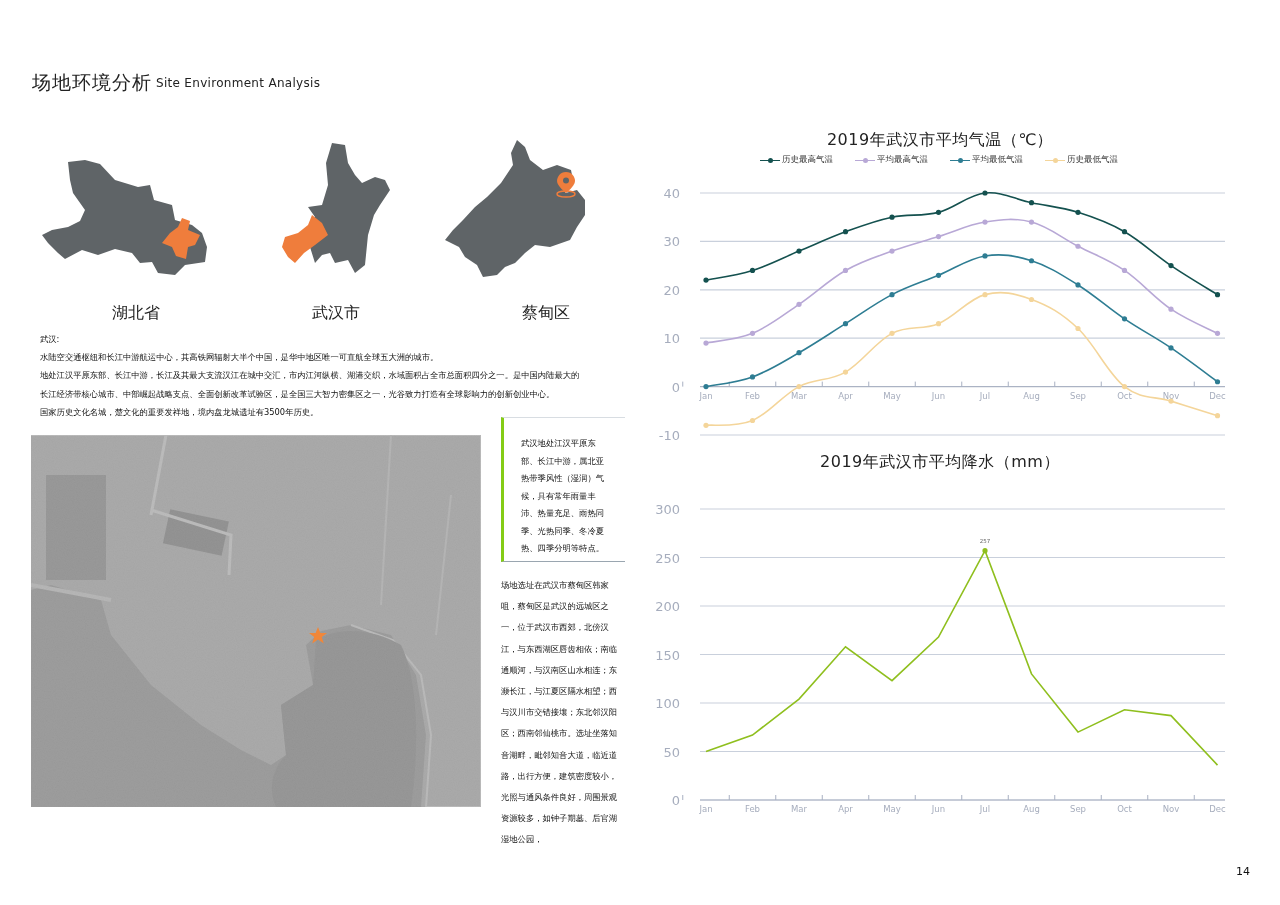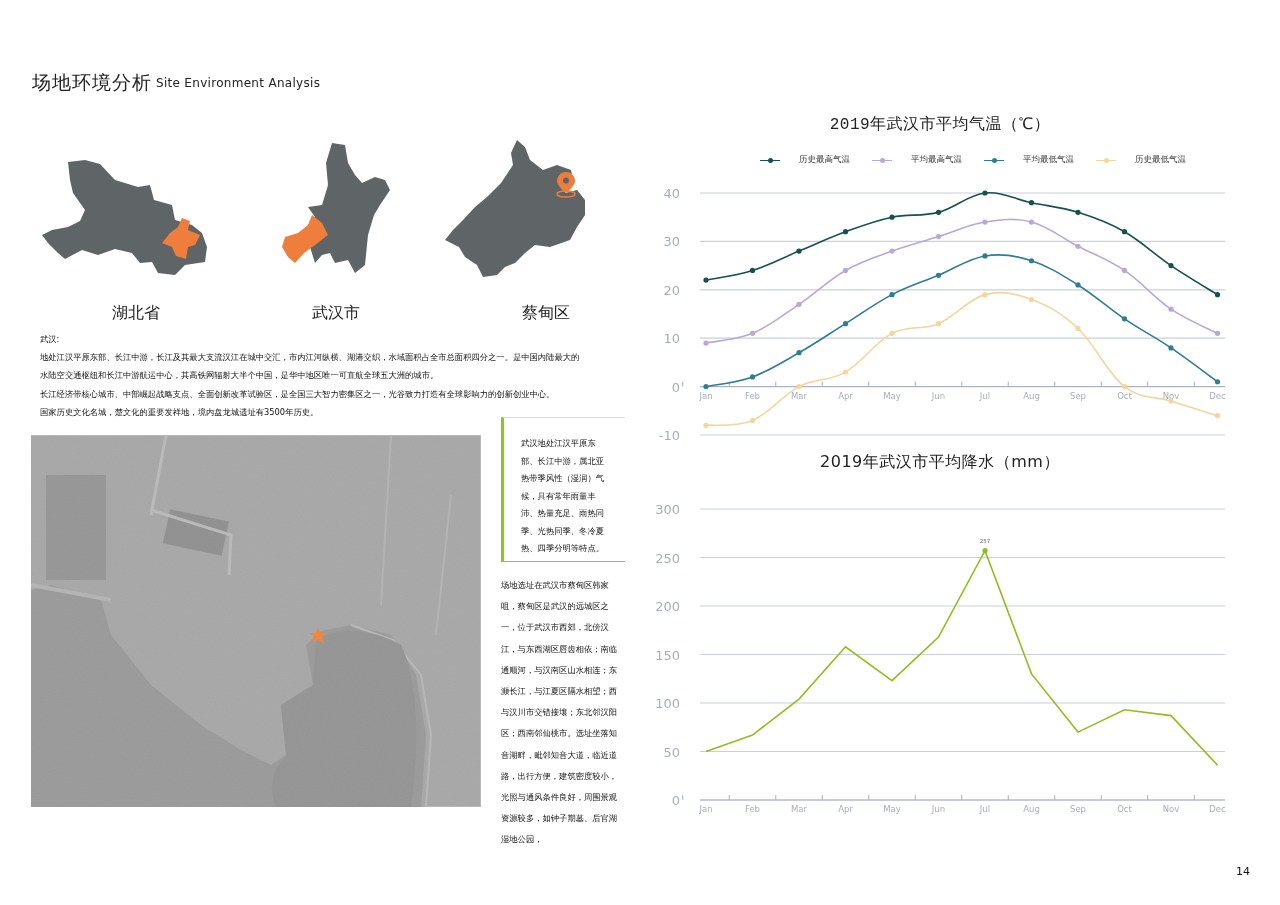--- a/index.html
+++ b/index.html
@@ -21,21 +21,21 @@
 
   .climate-box { position: absolute; left: 501px; top: 417px; width: 124px; height: 145px; border-left: 3px solid #84cc16; border-top: 1px solid #d8dde2; border-bottom: 1px solid #9aa6b0; padding: 17px 0 0 17px; font-size: 8.3px; line-height: 17.5px; color: #111; }
   .climate-box p { white-space: nowrap; }
 
   .site-text { position: absolute; left: 501px; top: 575px; width: 135px; font-size: 8.3px; line-height: 21.2px; color: #111; }
   .site-text p { white-space: nowrap; }
 
   .chart-title { position: absolute; font-size: 16px; color: #222; text-align: center; width: 580px; left: 650px; letter-spacing: 0.5px; }
 
   .legend { position: absolute; left: 760px; top: 154px; display: flex; gap: 22px; font-size: 8.5px; color: #333; }
-  .legend-item { display: flex; align-items: center; gap: 19px; }
+  .legend-item { display: flex; align-items: center; gap: 2px; }
   .legend-swatch { position: relative; width: 20px; height: 8px; }
   .legend-swatch .ln { position: absolute; left: 0; top: 3.5px; width: 20px; height: 1.3px; }
   .legend-swatch .dt { position: absolute; left: 7.5px; top: 1.5px; width: 5px; height: 5px; border-radius: 50%; }
 
   .chart-svg { position: absolute; left: 650px; }
   .page-number { position: absolute; left: 1236px; top: 865px; font-size: 11px; color: #111; }
 </style>
 </head>
 <body>
 
@@ -67,22 +67,22 @@
       <path d="M121 37 C115 37 112 42 112 46 C112 51 121 58 121 58 C121 58 130 51 130 46 C130 42 127 37 121 37 Z" fill="#ef7d3c"></path>
       <circle cx="121" cy="45.5" r="3" fill="#5f6467"></circle>
       <ellipse cx="121" cy="59" rx="9" ry="3" fill="none" stroke="#ef7d3c" stroke-width="1.5"></ellipse>
     </g>
   </svg>
 </div>
 <div class="map-label" style="left:506px;">蔡甸区</div>
 
 <div class="intro">
   <p>武汉:</p>
+  <p>水陆空交通枢纽和长江中游航运中心，其高铁网辐射大半个中国，是华中地区唯一可直航全球五大洲的城市。</p>
   <p>地处江汉平原东部、长江中游，长江及其最大支流汉江在城中交汇，市内江河纵横、湖港交织，水域面积占全市总面积四分之一。是中国内陆最大的</p>
-  <p>水陆空交通枢纽和长江中游航运中心，其高铁网辐射大半个中国，是华中地区唯一可直航全球五大洲的城市。</p>
   <p>长江经济带核心城市、中部崛起战略支点、全面创新改革试验区，是全国三大智力密集区之一，光谷致力打造有全球影响力的创新创业中心。</p>
   <p>国家历史文化名城，楚文化的重要发祥地，境内盘龙城遗址有3500年历史。</p>
 </div>
 
 <div class="aerial">
   <svg width="450" height="372" viewBox="0 0 450 372">
     <defs>
       <filter id="noise" x="0" y="0" width="100%" height="100%">
         <feTurbulence type="fractalNoise" baseFrequency="0.9" numOctaves="2" seed="3"></feTurbulence>
         <feColorMatrix type="saturate" values="0"></feColorMatrix>
@@ -130,21 +130,21 @@
   <p>濒长江，与江夏区隔水相望；西</p>
   <p>与汉川市交错接壤；东北邻汉阳</p>
   <p>区；西南邻仙桃市。选址坐落知</p>
   <p>音湖畔，毗邻知音大道，临近道</p>
   <p>路，出行方便，建筑密度较小，</p>
   <p>光照与通风条件良好，周围景观</p>
   <p>资源较多，如钟子期墓、后官湖</p>
   <p>湿地公园，</p>
 </div>
 
-<div class="chart-title" style="top:114px;font-family:Liberation Mono, monospace;">2019年武汉市平均气温（℃）</div>
+<div class="chart-title" style="top:130px;">2019年武汉市平均气温（℃）</div>
 <div class="legend">
   <div class="legend-item">
     <span class="legend-swatch">
         <span class="ln" style="background:#14514f"></span>
         <span class="dt" style="background:#14514f"></span>
       </span>
     <span>历史最高气温</span>
   </div>
   <div class="legend-item">
     <span class="legend-swatch">

